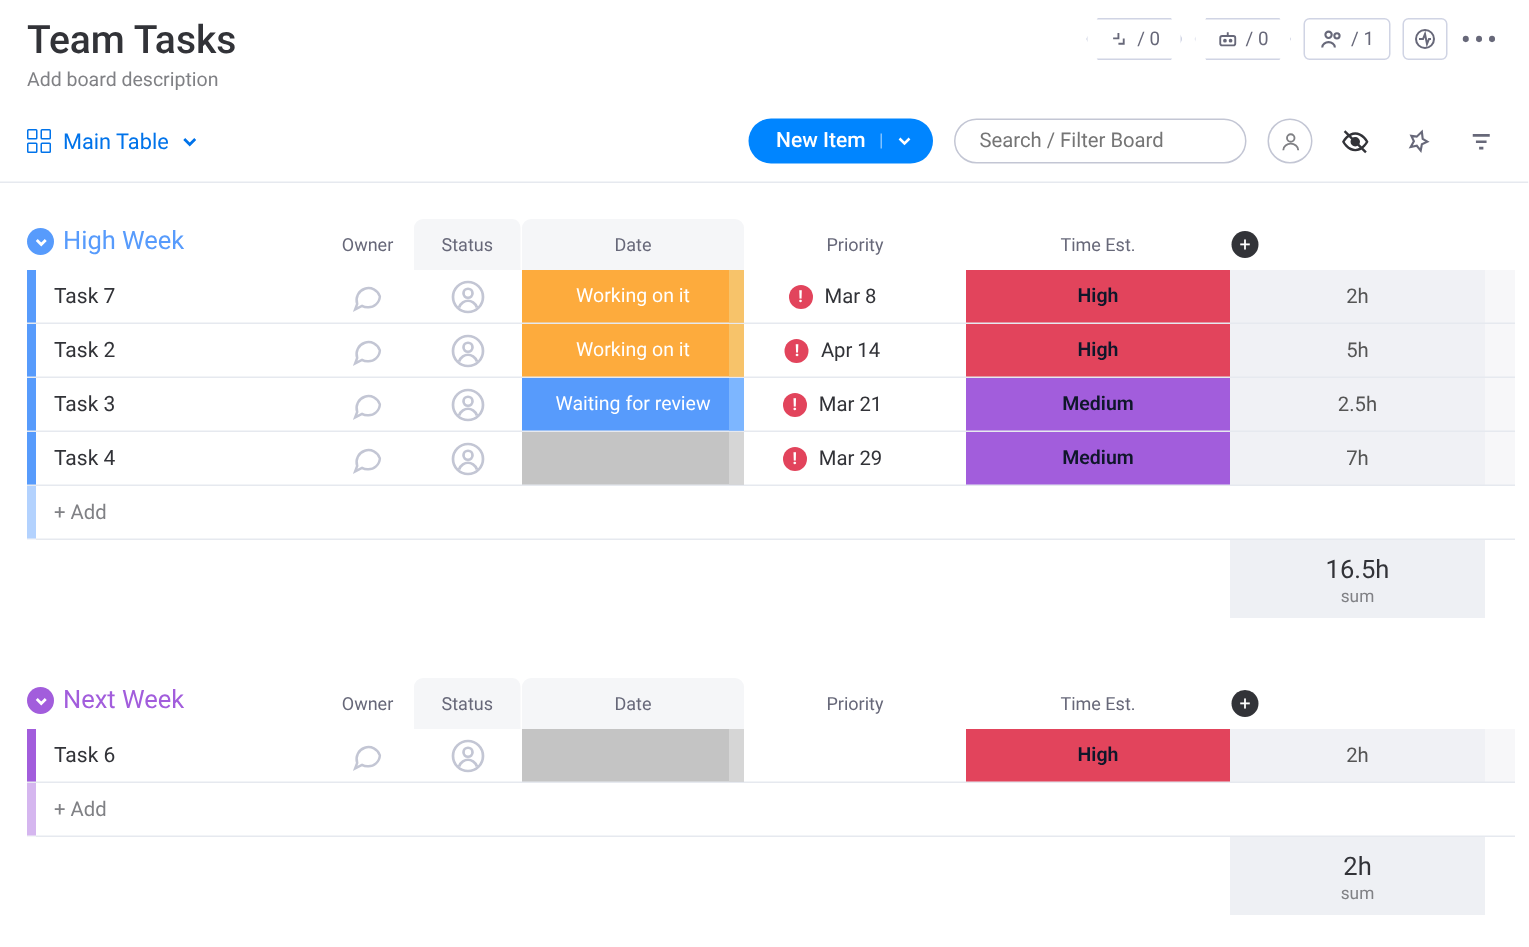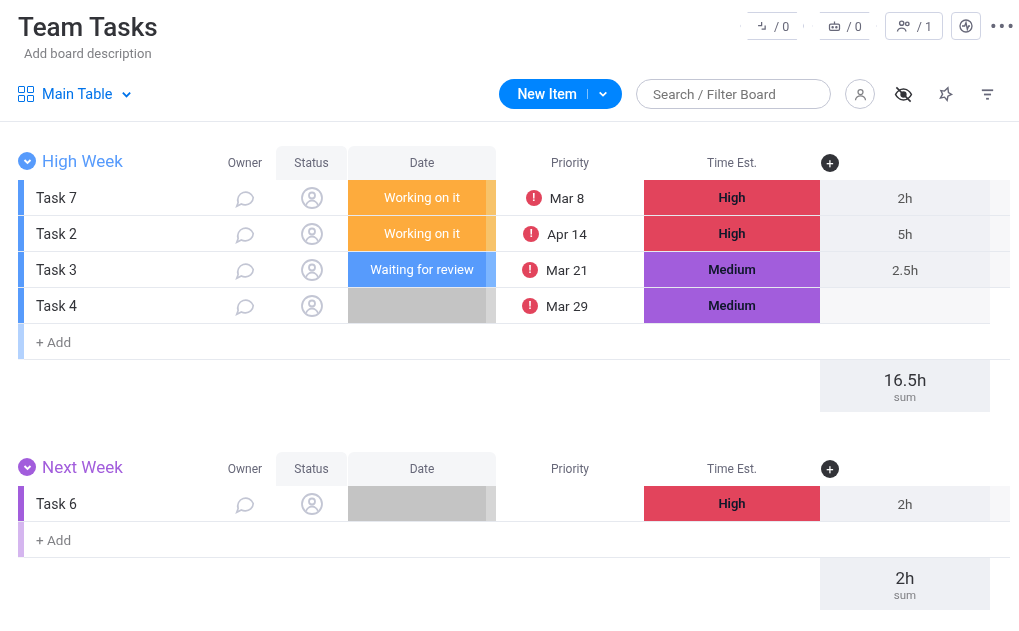--- a/index.html
+++ b/index.html
@@ -1,18 +1,18 @@
 <!DOCTYPE html>
 <html><head>
 <meta charset="utf-8">
 <style>
 * { margin: 0; padding: 0; box-sizing: border-box; font-family: -apple-system, BlinkMacSystemFont, "Segoe UI", Roboto, Helvetica, Arial, sans-serif; }
 body { width: 1019px; height: 631px; overflow: hidden; background: #fff; color: #323338; }
 
-.header { padding: 12px 2px 0 18px; text-align: center; }
+.header { padding: 12px 18px 0 18px; }
 .header-row { display: flex; align-items: flex-start; justify-content: space-between; }
 .title { font-size: 26px; font-weight: 500; color: #323338; }
 .desc { font-size: 13px; color: #808185; margin-top: 4px; }
 .header-tools { display:flex; align-items:center; gap:8px; }
 .hex-badge, .rect-badge {
   display:flex; align-items:center; gap:4px; font-size:12.5px; color:#676879;
   border:1px solid #d0d4e4; padding:4px 10px; height:28px;
 }
 .hex-badge { border-radius:3px; clip-path: polygon(12% 0, 88% 0, 100% 50%, 88% 100%, 12% 100%, 0 50%); padding:4px 14px; border:1px solid #d0d4e4;}
 .rect-badge { border-radius:4px; }
@@ -287,20 +287,21 @@
         </div>
         <div class="status-cell" style="background: rgb(196, 196, 196);">
           <span></span>
           <div class="status-accent" style="background: rgb(214, 214, 214);"></div>
         </div>
         <div class="date-cell">
           <div class="alert-dot">!</div>
           <span>Mar 29</span>
         </div>
         <div class="prio-cell" style="background: rgb(162, 93, 220);">Medium</div>
+        <div class="time-cell">7h</div>
         <div class="spacer-cell"></div>
       </div>
       <div class="row-grid add-row">
         <div class="bar" style="background: rgb(87, 155, 252);"></div>
         <div class="addtxt">+ Add</div>
         <div></div>
       </div>
       <div class="sum-row">
         <div class="sum-cell">
           <div class="v">16.5h</div>

